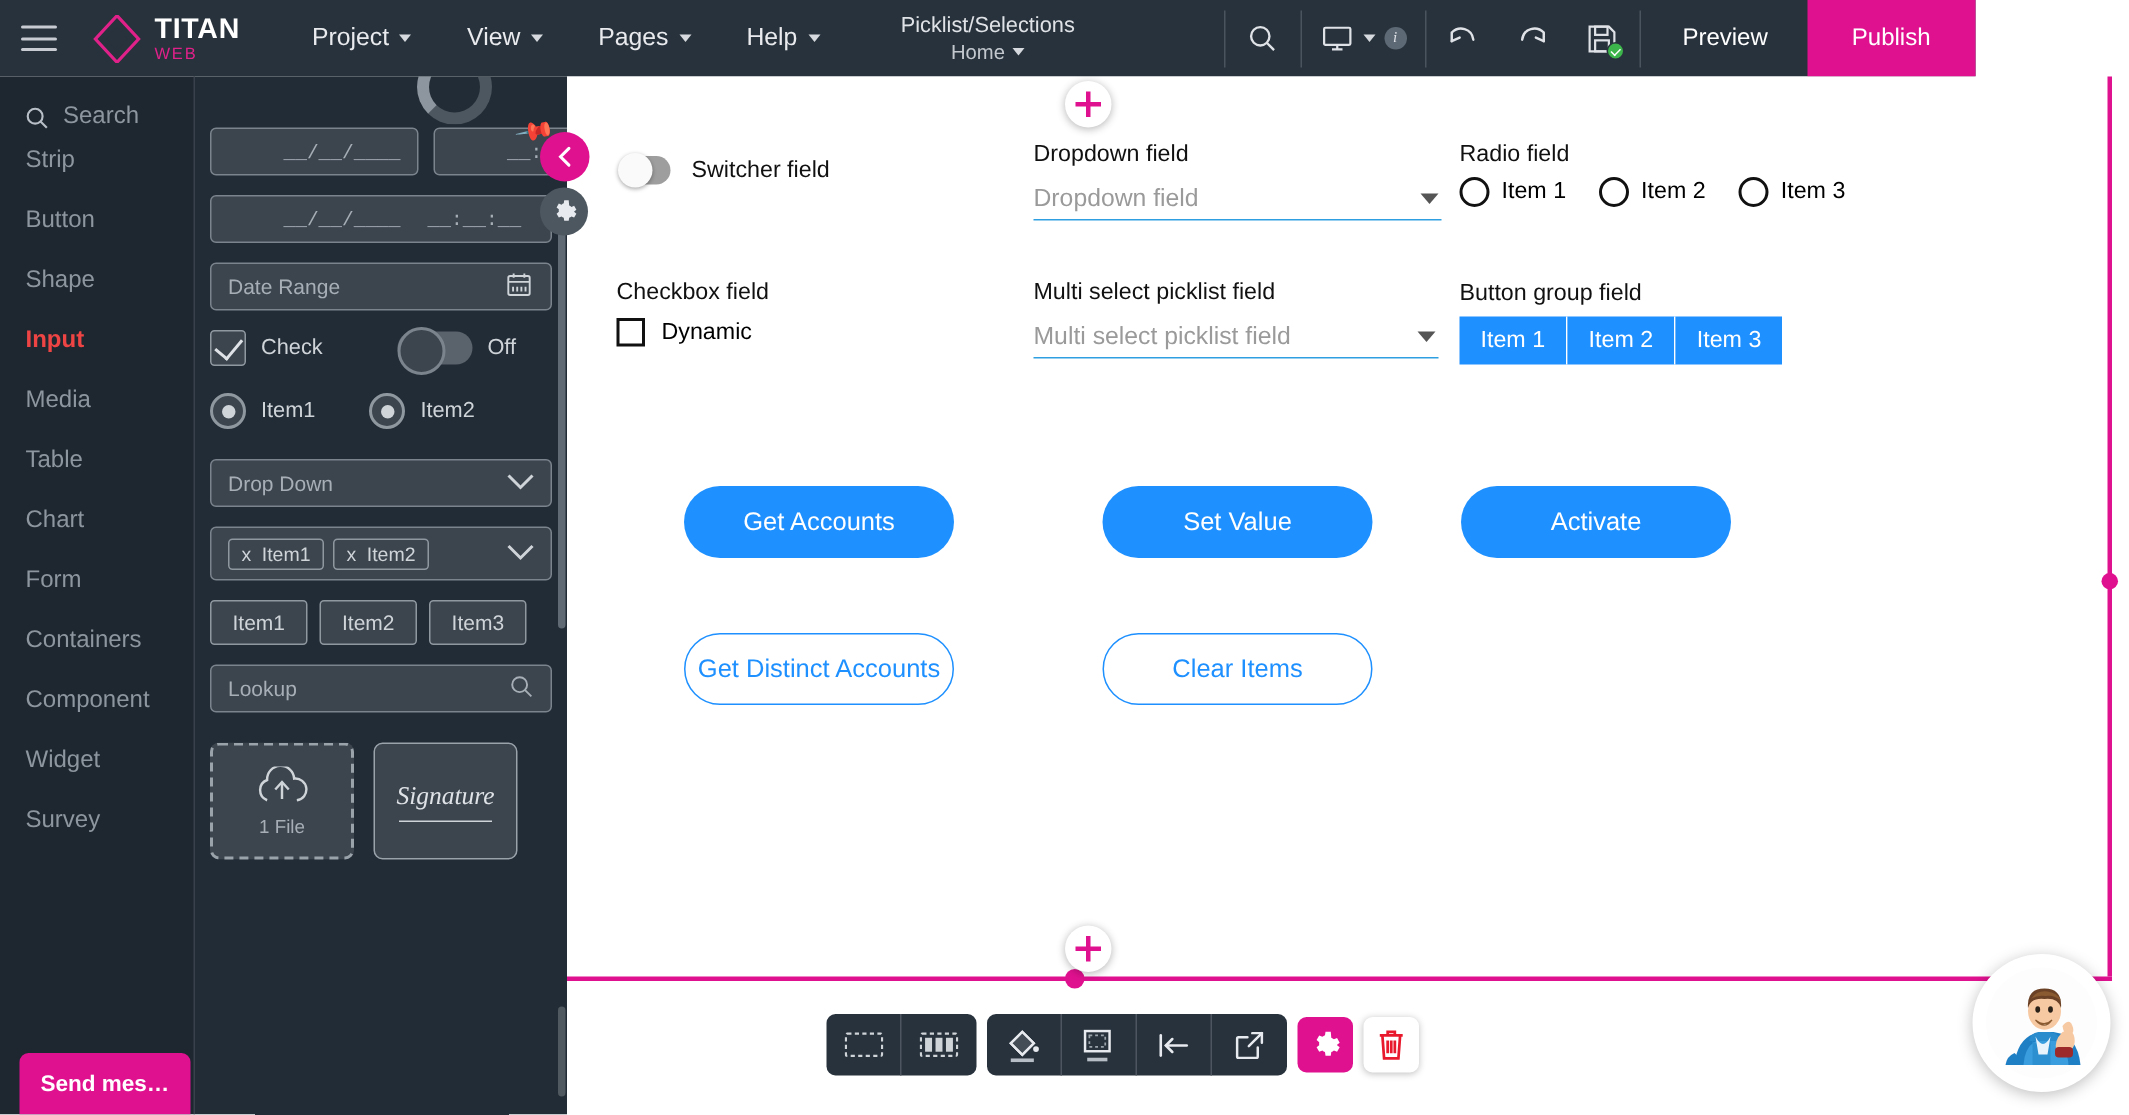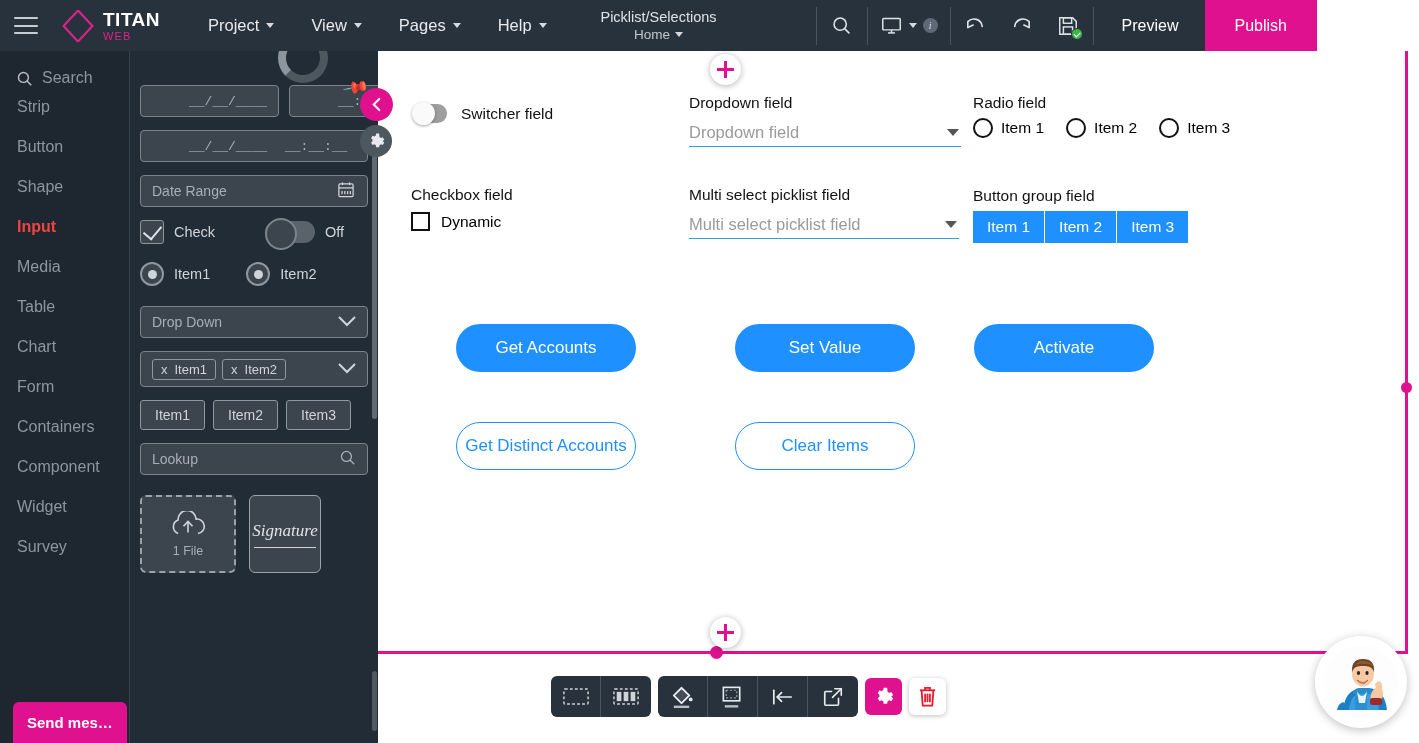--- a/index.html
+++ b/index.html
@@ -95,21 +95,21 @@
   .radio-o { width: 24px; height: 24px; border-radius: 50%; border: 2px solid #8f979f;
     background: #3c454e; display: flex; align-items: center; justify-content: center; }
   .radio-o:after { content: ""; width: 9px; height: 9px; border-radius: 50%; background: #cfd4d9; }
   .chip { border: 1px solid #8f979f; border-radius: 3px; padding: 2px 8px; font-size: 13px;
           color: #cfd4d9; display: flex; gap: 7px; align-items: center; }
   .gbtn { flex: 0 0 auto; border: 1px solid #8f979f; border-radius: 3px; background: #3c454e;
     color: #cfd4d9; font-size: 14px; padding: 6px 14px; cursor: pointer; }
   .upload-box { width: 96px; height: 78px; border: 2px dashed #9aa2aa; border-radius: 6px;
     background: #3c454e; display: flex; flex-direction: column; align-items: center;
     justify-content: center; gap: 6px; cursor: pointer; }
-  .sig-box { width: 72px; height: 78px; border: 1px solid #9aa2aa; border-radius: 6px;
+  .sig-box { width: 96px; height: 78px; border: 1px solid #9aa2aa; border-radius: 6px;
     background: #3c454e; display: flex; align-items: center; justify-content: center;
     flex-direction: column; cursor: pointer; }
   .sig-box .sg { font-family: "Liberation Serif", serif; font-style: italic; font-size: 17px;
     color: #dfe3e7; }
   .sig-box .ul { width: 62px; height: 1px; background: #cfd4d9; margin-top: 6px; }
   .up-lbl { font-size: 12.5px; color: #a7aeb6; }
   .p-scroll { position: absolute; right: 1px; top: 100px; width: 5px; height: 268px;
     background: #5f6a74; border-radius: 3px; }
   .p-scroll2 { position: absolute; right: 1px; top: 620px; width: 5px; height: 60px;
     background: #50595f; border-radius: 3px; }

